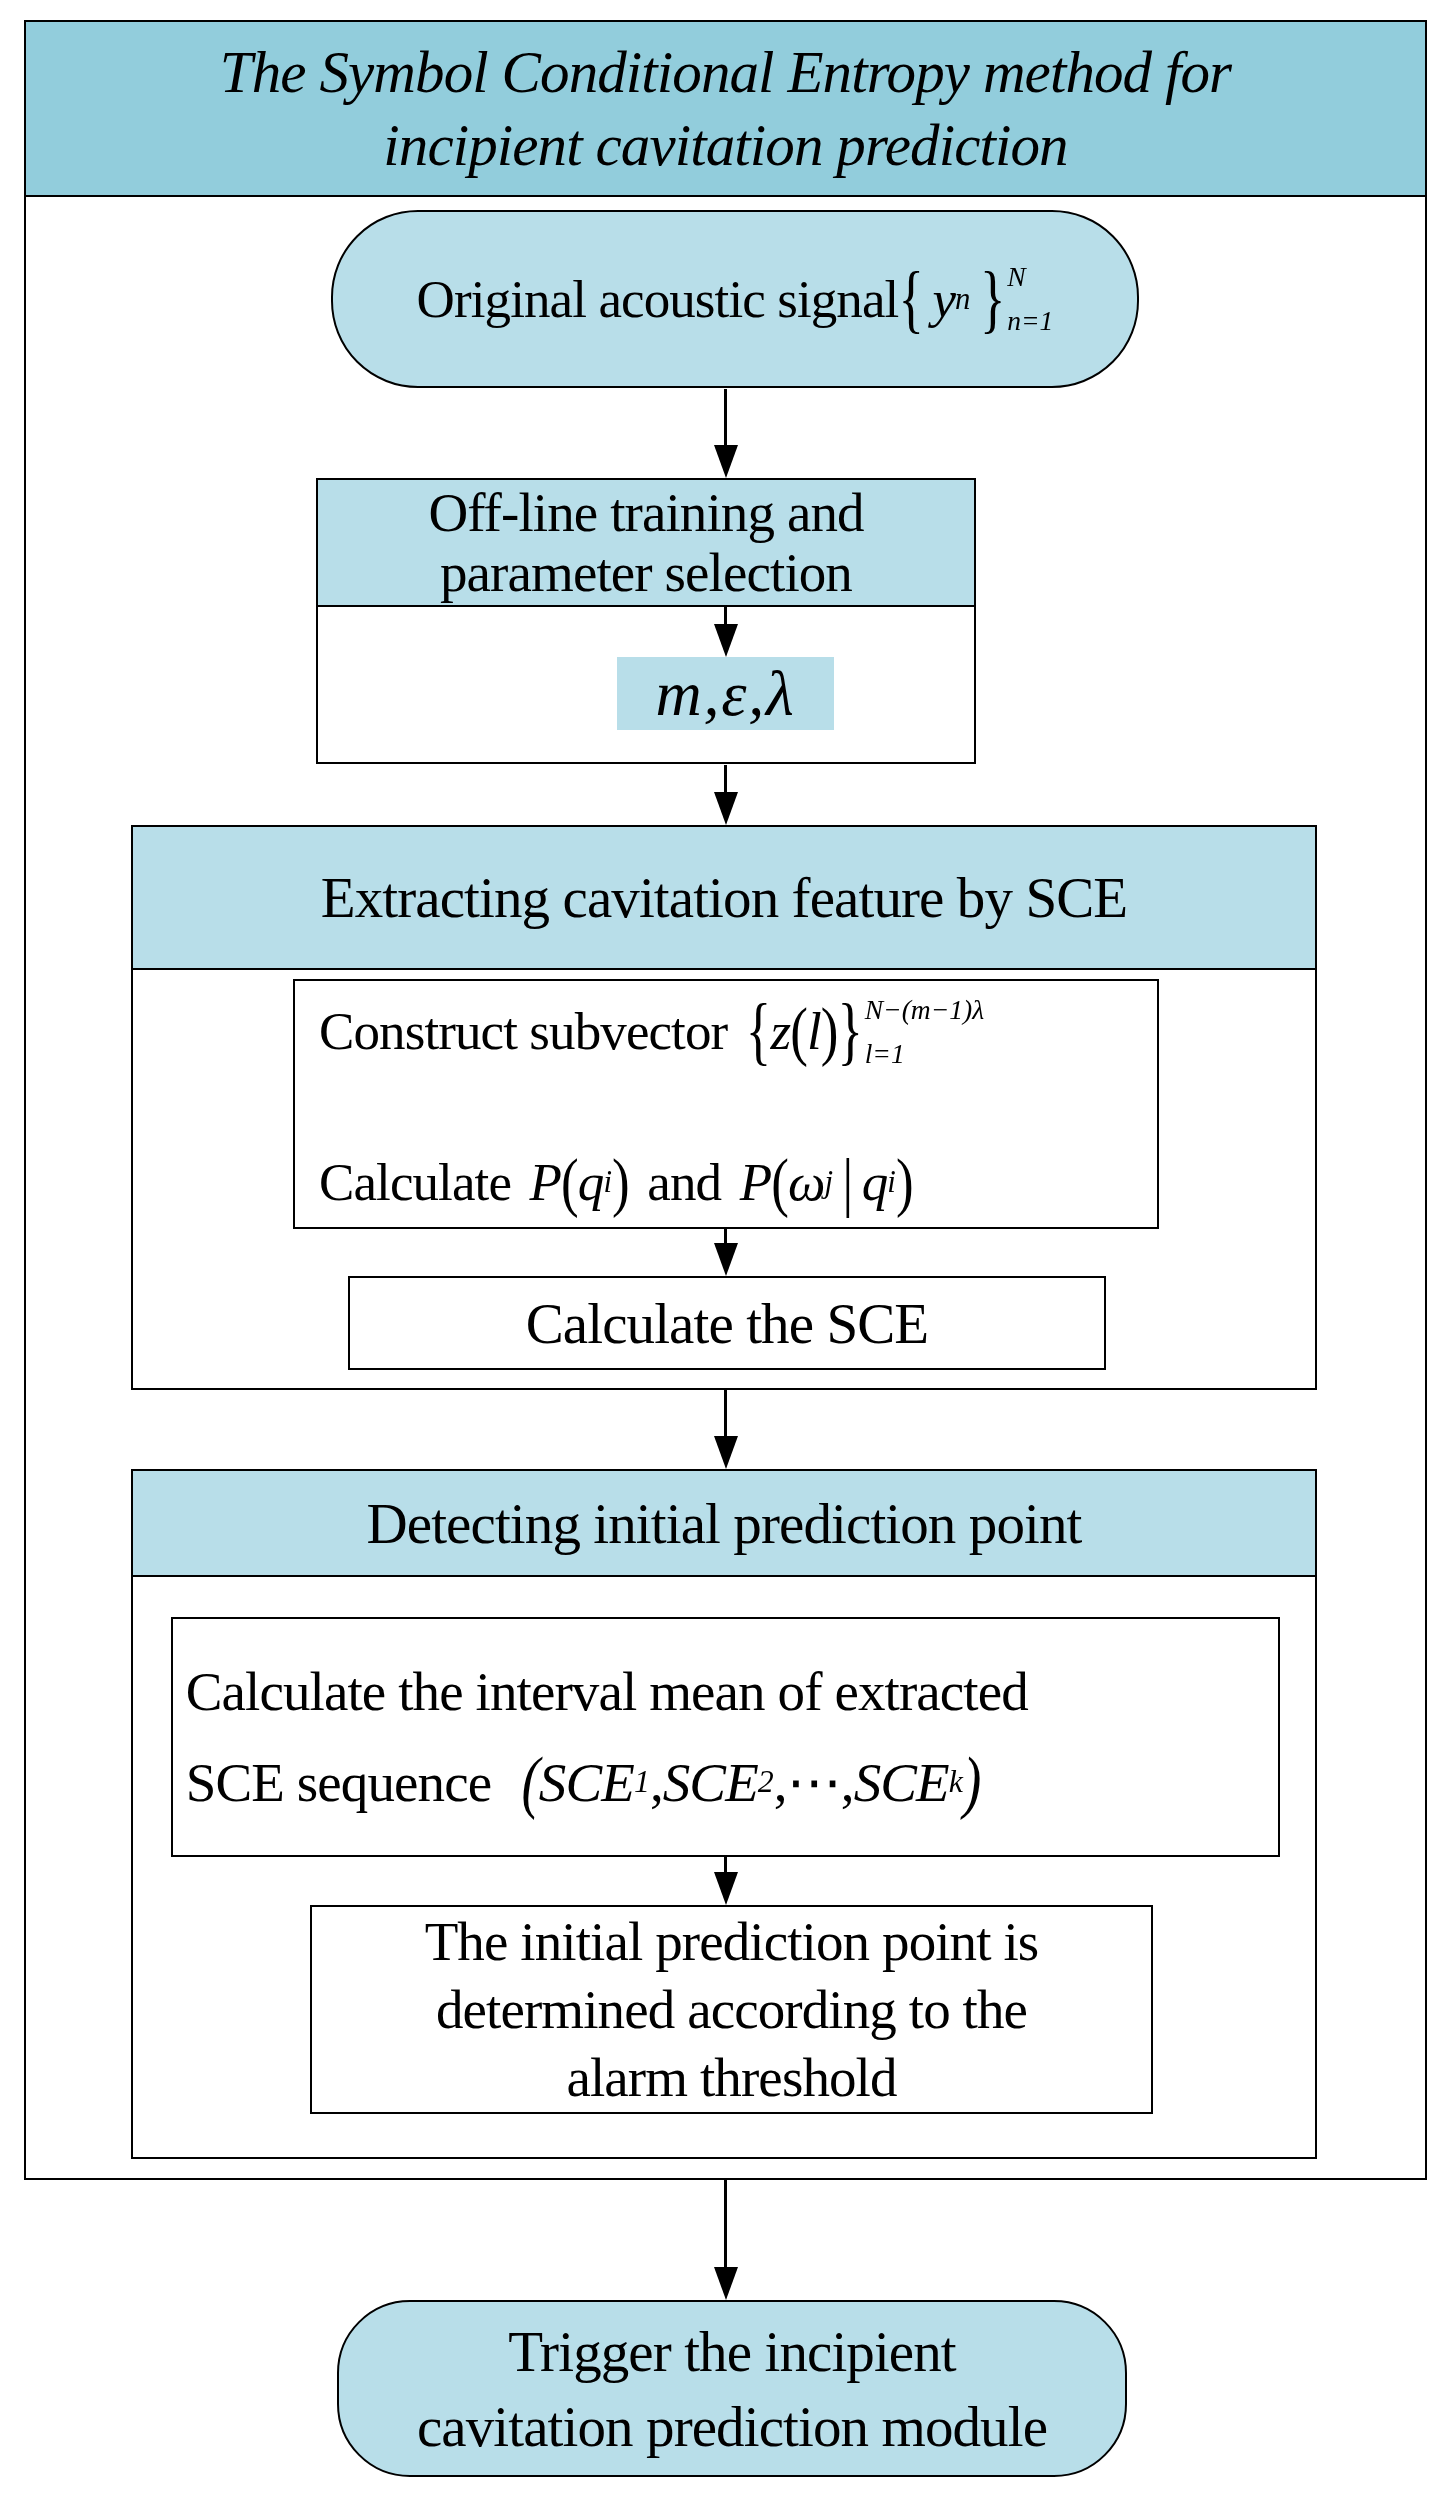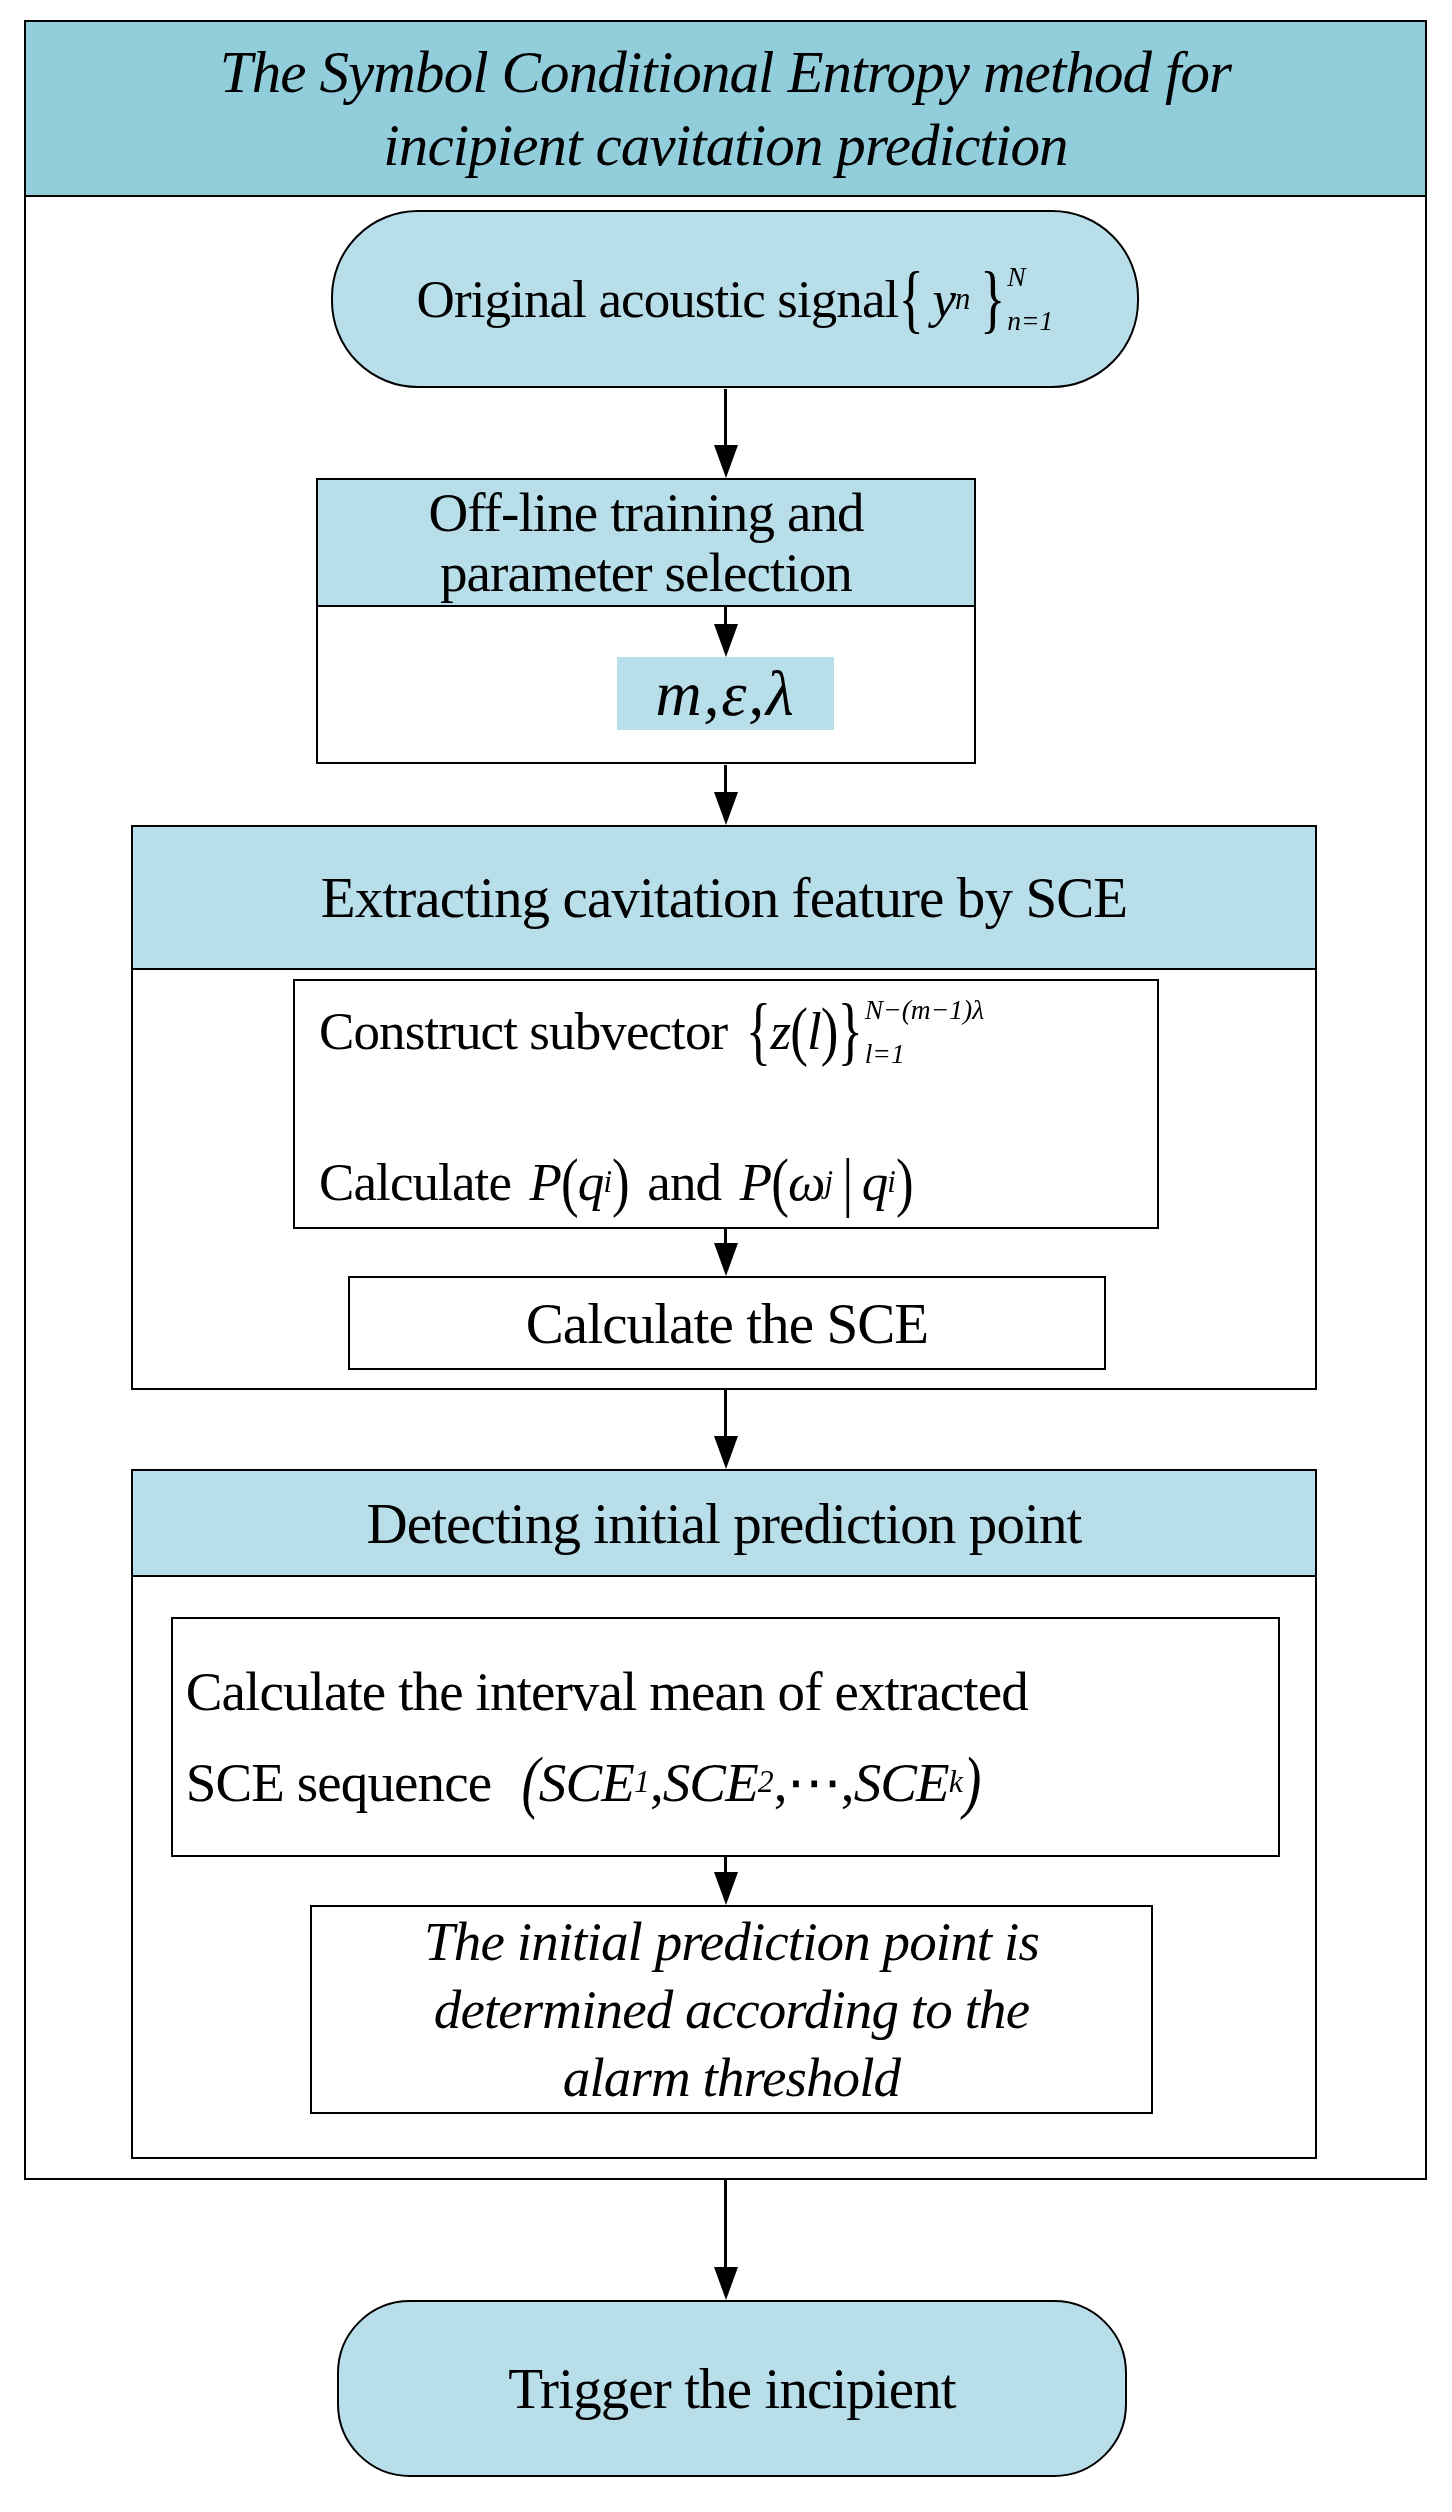--- a/index.html
+++ b/index.html
@@ -167,27 +167,28 @@
         <span>,</span>
         <span class="it">SCE</span>
         <sub class="ssub">k</sub>
         <span class="delim-sm it">)</span>
     </div>
   </div>
 
   <div class="arrow-stem" style="left:724px;top:1857px;height:17.4px;"></div>
   <div class="arrow-head" style="left:714px;top:1872px;"></div>
 
-  <div class="abs bordered center-col box4b" style="left:310px;top:1905px;width:843px;height:209px;background:#fff;font-style:italic;">
+  <div class="abs bordered center-col box4b" style="left:310px;top:1905px;width:843px;height:209px;background:#fff;">
     <div>The initial prediction point is</div>
     <div>determined according to the</div>
     <div>alarm threshold</div>
   </div>
 
   <div class="arrow-stem" style="left:724px;top:2180px;height:89px;"></div>
   <div class="arrow-head" style="left:714px;top:2267px;"></div>
 
   <div class="abs bordered blue center-col terminal" style="left:337px;top:2300px;width:790px;height:177px;">
     <div>Trigger the incipient</div>
+    <div>cavitation prediction module</div>
   </div>
 
 </div>
 
 
 </body></html>

